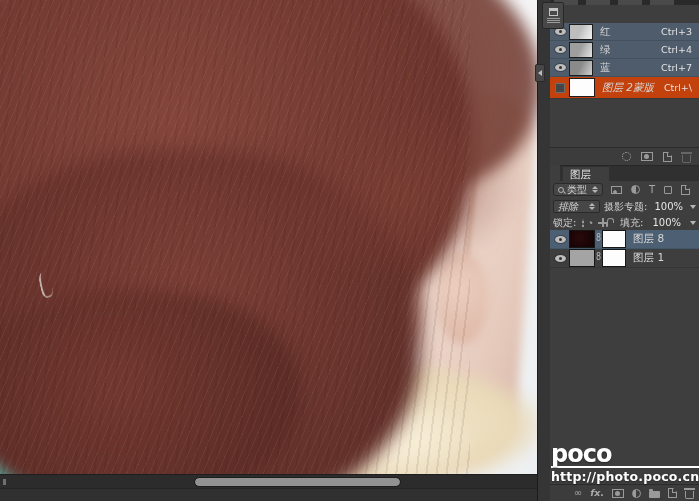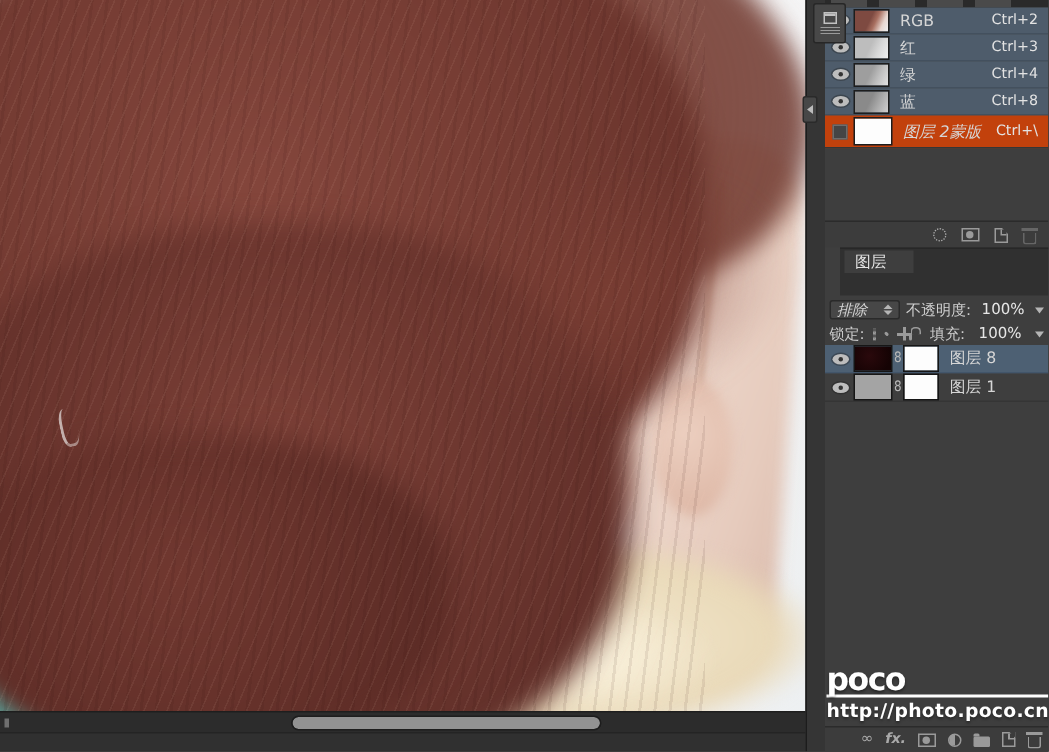--- a/index.html
+++ b/index.html
@@ -165,21 +165,21 @@
   .chain { color:#b8b8b8; font-size:8px; line-height:1; margin:0 2px; transform:scaleY(1.2); }
   .lymask { width:22px; height:16px; background:#fdfdfd; outline:1px solid #161616; flex:none; margin-right:8px; }
   .lylabel { white-space:nowrap; }
   .bglock { margin-left:auto; margin-right:12px; transform:scale(.9); }
   #ly-empty { position:absolute; left:0; top:287px; width:149px; height:197px; background:#3e3e3e; }
 
   
   #watermark { position:absolute; left:551px; top:444px; width:148px; color:#fff; z-index:60;
     text-shadow:0 1px 2px rgba(0,0,0,.4); }
   #wm-line1 { display:flex; align-items:baseline; }
-  #wm-brand { font-size:21px; font-weight:bold; letter-spacing:-1px; line-height:.9; }
+  #wm-brand { font-size:24px; font-weight:bold; letter-spacing:-1px; line-height:.9; }
   #wm-title { font-size:19px; font-weight:bold; margin-left:3px; letter-spacing:1px; }
   #wm-url { border-top:2px solid #fff; margin-top:0; padding-top:1px; font-size:12.5px; font-weight:bold; letter-spacing:.2px; }
 </style>
 </head>
 <body>
 
 <div id="app">
 
   <div id="canvas">
     <div class="ph p-bg"></div>
@@ -221,28 +221,20 @@
   </div>
 
   <div id="panels">
     <div id="paneltabs">
         <i></i>
         <i></i>
         <i></i>
         <i></i>
       </div>
 
-    <div class="chrow sel" style="top:5px">
-      <span class="eyebox">
-          <span class="eye"></span>
-        </span>
-      <span class="thumb t-rgb"></span>
-      <span class="chlabel">RGB</span>
-      <span class="chshort">Ctrl+2</span>
-    </div>
     <div class="chrow sel" style="top:23px">
       <span class="eyebox">
           <span class="eye"></span>
         </span>
       <span class="thumb t-red"></span>
       <span class="chlabel">红</span>
       <span class="chshort">Ctrl+3</span>
     </div>
     <div class="chrow sel" style="top:41px">
       <span class="eyebox">
@@ -251,21 +243,21 @@
       <span class="thumb t-grn"></span>
       <span class="chlabel">绿</span>
       <span class="chshort">Ctrl+4</span>
     </div>
     <div class="chrow sel" style="top:59px">
       <span class="eyebox">
           <span class="eye"></span>
         </span>
       <span class="thumb t-blu"></span>
       <span class="chlabel">蓝</span>
-      <span class="chshort">Ctrl+8</span>
+      <span class="chshort">Ctrl+7</span>
     </div>
     <div class="chrow" style="top:77px;height:22px">
       <span class="eyebox">
           <span class="maskbox"></span>
         </span>
       <span class="thumb t-mask"></span>
       <span class="chlabel ital">图层 2蒙版</span>
       <span class="chshort">Ctrl+\</span>
     </div>
     <div id="ch-empty"></div>
@@ -275,30 +267,47 @@
       <span class="saverect"></span>
       <span class="newdoc"></span>
       <span class="trash dim"></span>
     </div>
 
     <div id="ly-header">
       <div id="ly-tab">图层</div>
       <div id="ly-menu"></div>
     </div>
 
+    <div class="ctlrow" id="filter-row">
+      <span class="searchsel">
+        <span class="mag"></span>
+        <span style="font-size:10px;color:#cfcfcf">类型</span>
+        <span class="updown">
+            <i class="u"></i>
+            <i class="d"></i>
+          </span>
+      </span>
+      <span class="filtericons">
+        <span class="pict"></span>
+        <span class="halfcirc"></span>
+        <span class="glyphtxt">T</span>
+        <span class="shaperect"></span>
+        <span class="newdoc"></span>
+      </span>
+    </div>
 
     <div class="ctlrow" id="blend-row">
       <span class="dropdown" id="blend-dd">
         <span style="font-size:10px">排除</span>
         <span class="updown">
             <i class="u"></i>
             <i class="d"></i>
           </span>
       </span>
-      <span class="pctlabel">不透明度:</span>
+      <span class="pctlabel">摄影专题:</span>
       <span class="pctval">100%</span>
       <span class="dnarrow"></span>
     </div>
 
     <div class="ctlrow" id="lock-row">
       <span class="pctlabel">锁定:</span>
       <span class="checker"></span>
       <span class="brush"></span>
       <span class="movep"></span>
       <span class="padlock"></span>

